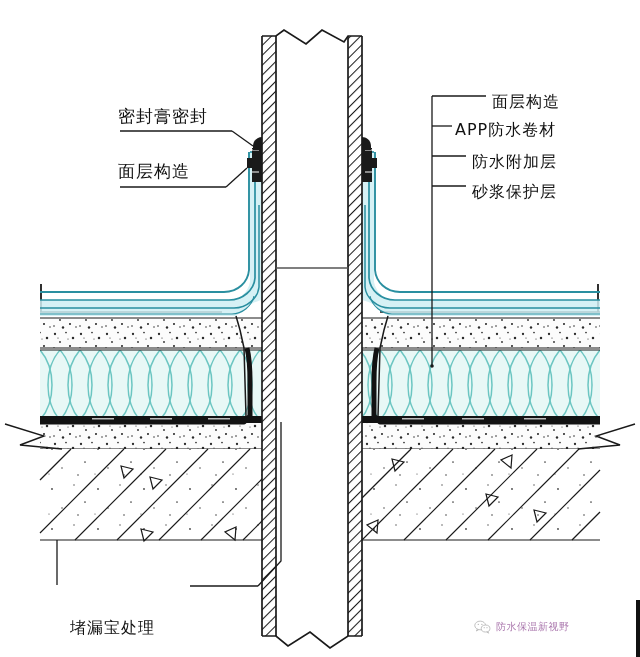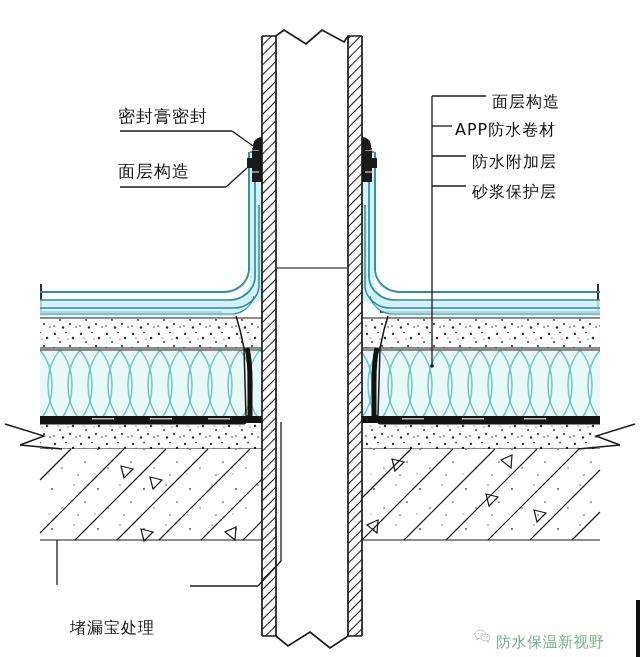--- a/index.html
+++ b/index.html
@@ -30,23 +30,22 @@
   #lbl-extra{left:472px;top:145px;}
   #lbl-mortar{left:472px;top:175px;}
   #lbl-plug{left:70px;top:578px;margin-top:42px;}
 
   #watermark{
     position:absolute;left:474px;top:620px;
     display:flex;align-items:center;gap:5px;
     opacity:.62;
   }
   #watermark .wm-text{
-    font-size:15px;color:#15803d;letter-spacing:.5px;
+    font-size:10px;color:#701a75;letter-spacing:.5px;
     font-family:"DejaVu Sans","Liberation Sans",sans-serif;
-    margin-top:13px;
   }
   #wm-icon{width:17px;height:14px;display:block;}
   #right-edge-bar{
     position:absolute;right:0;top:600px;width:4px;height:57px;background:#111;
   }
 </style>
 </head>
 <body>
 
 <div id="stage">

